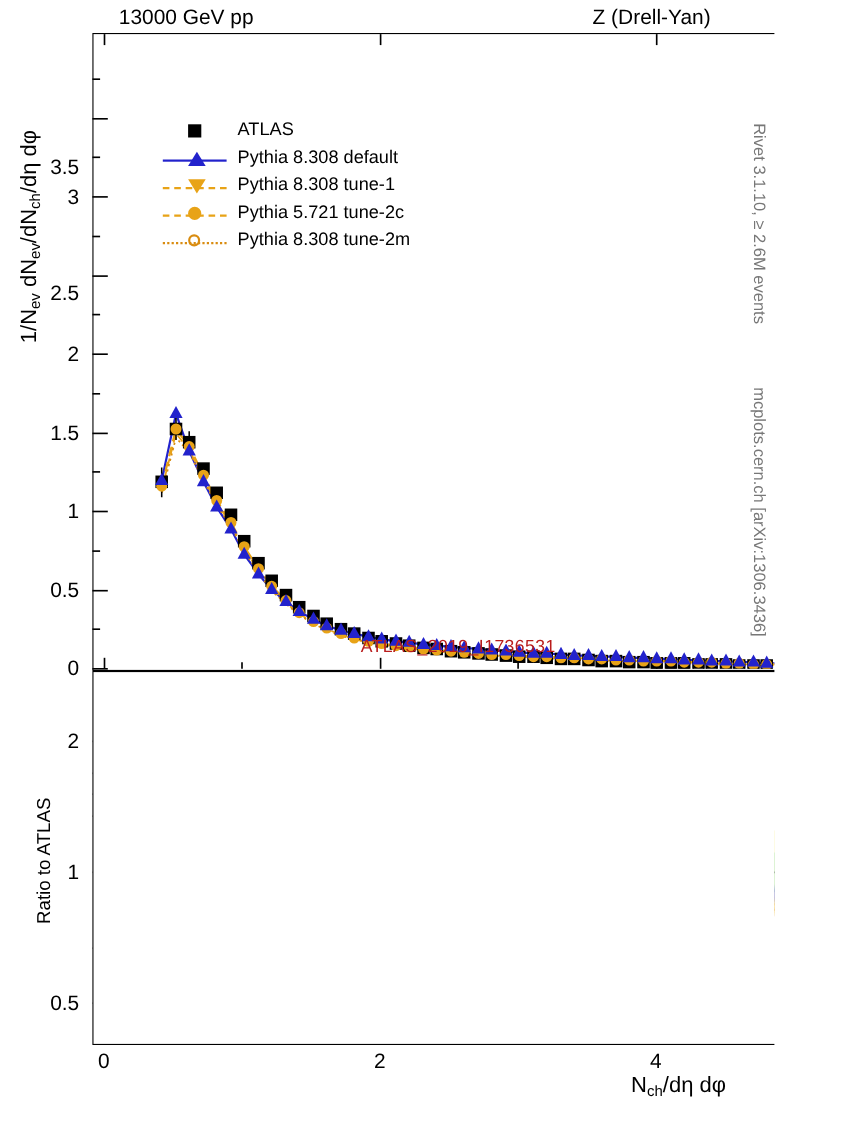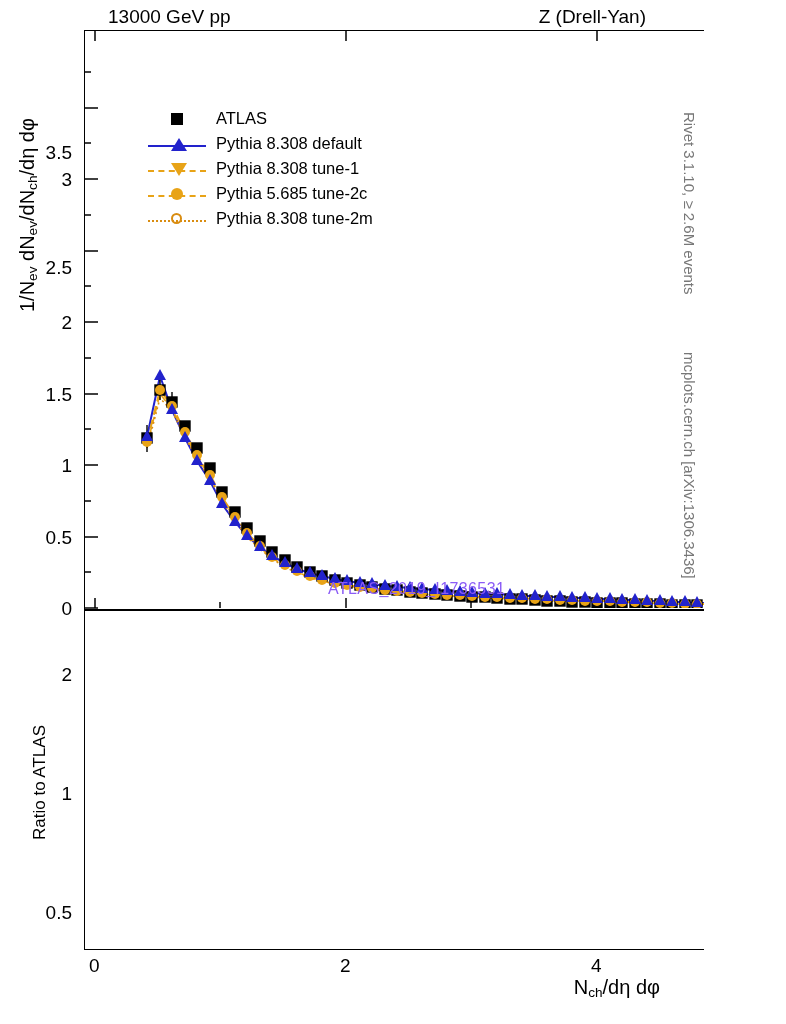--- a/index.html
+++ b/index.html
@@ -37,21 +37,21 @@
   .m-circ-open{width:11px;height:11px;border-radius:50%;border:2px solid #d98c10;box-sizing:border-box;background:transparent;}
 
   
   #cap-rivet{right:6px;top:112px;}
   #cap-mcplots{right:6px;top:352px;}
   .rcap{position:absolute;font-size:15px;color:#777;writing-mode:vertical-rl;text-orientation:mixed;white-space:nowrap;}
 
   
   #plot-title{left:206px;top:54px;font-size:20px;}
   #plot-title sub{font-size:13px;}
-  #watermark{left:328px;top:580px;font-size:16px;color:#8b5cf6;letter-spacing:.4px;}
+  #watermark{left:328px;top:580px;font-size:16px;color:#b91c1c;letter-spacing:.4px;}
 
   
   #ylab-main{position:absolute;left:16px;top:312px;font-size:20px;transform:rotate(-90deg);transform-origin:0 0;white-space:nowrap;}
   #ylab-ratio{position:absolute;left:30px;top:840px;font-size:17px;transform:rotate(-90deg);transform-origin:0 0;white-space:nowrap;}
   #xlab{position:absolute;right:44px;top:976px;font-size:20px;white-space:nowrap;}
   sub{font-size:.68em;vertical-align:-.25em;}
 
   svg{display:block;}
 </style>
 </head>
@@ -640,21 +640,21 @@
 
     <div class="lg-row">
       <div class="lg-line" style="border-top:2px dashed #e8a317;"></div>
       <div class="lg-mark m-tri-dn"></div>
       <div class="lg-lbl">Pythia 8.308 tune-1</div>
     </div>
 
     <div class="lg-row">
       <div class="lg-line" style="border-top:2px dashed #e8a317;"></div>
       <div class="lg-mark m-circ"></div>
-      <div class="lg-lbl">Pythia 5.685 tune-2c</div>
+      <div class="lg-lbl">Pythia 5.721 tune-2c</div>
     </div>
 
     <div class="lg-row">
       <div class="lg-line" style="border-top:2px dotted #d98c10;"></div>
       <div class="lg-mark m-circ-open"></div>
       <div class="lg-lbl">Pythia 8.308 tune-2m</div>
     </div>
 
   </div>
 

